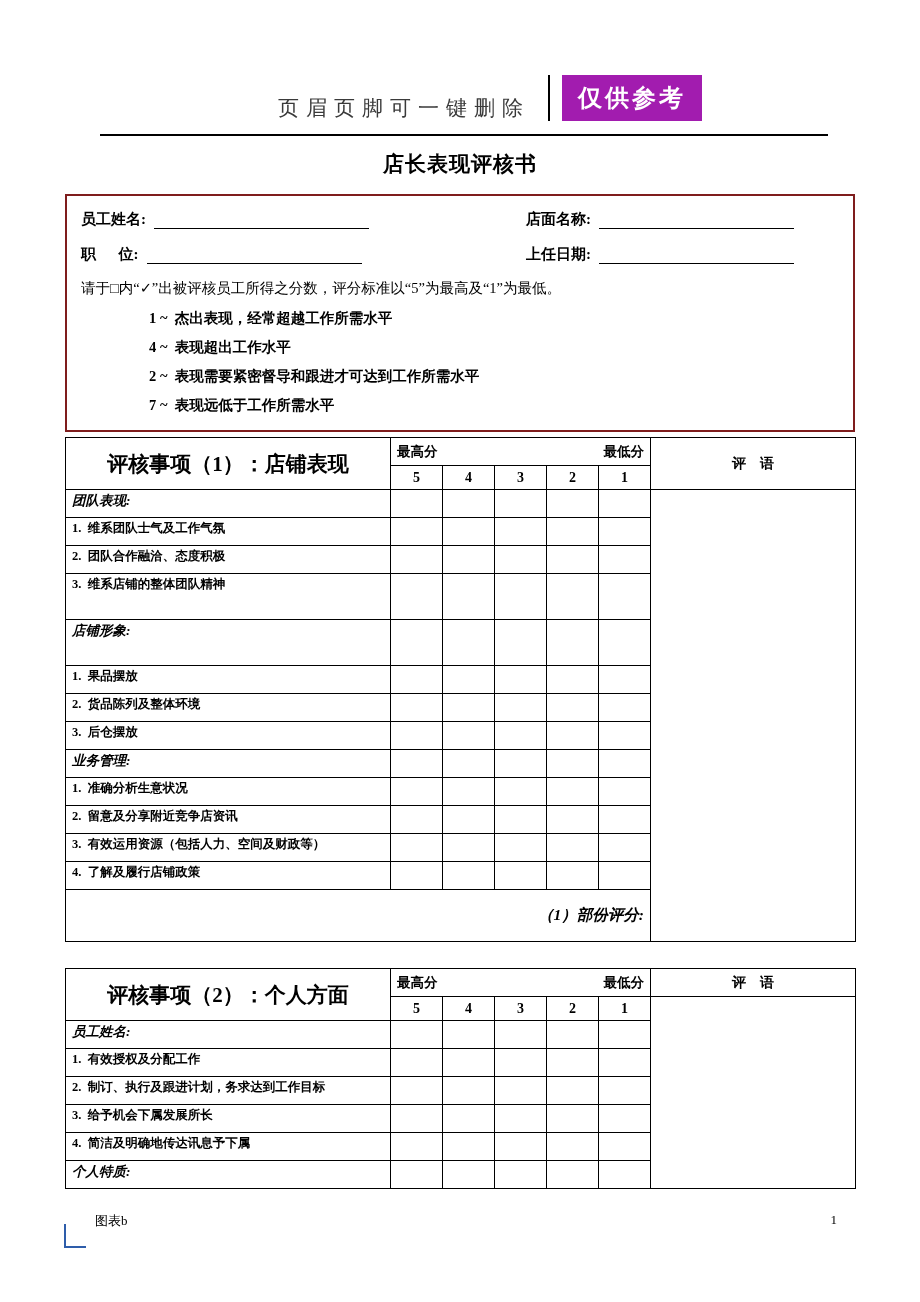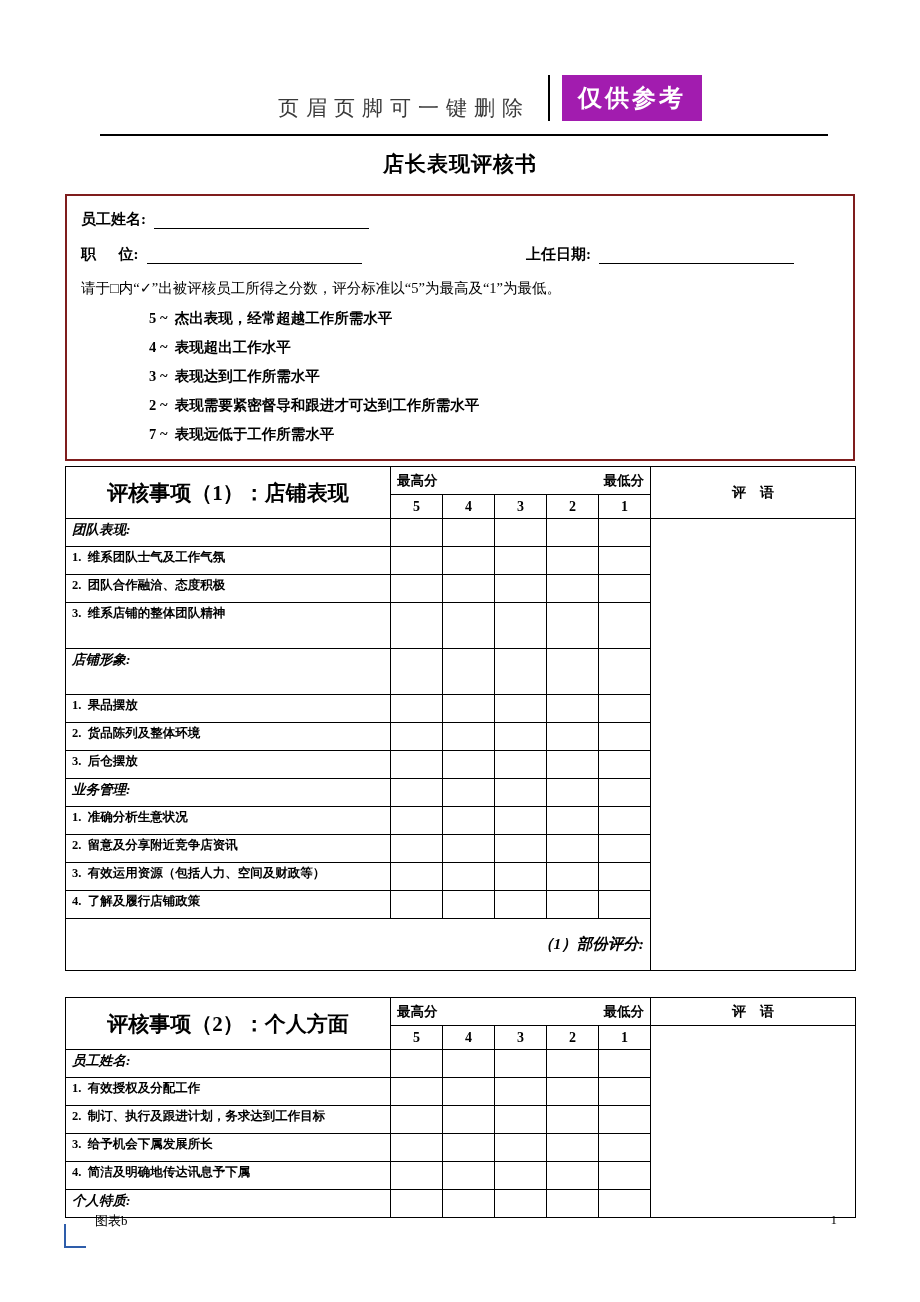--- a/index.html
+++ b/index.html
@@ -134,38 +134,41 @@
   </div>
   <div class="header-rule"></div>
 
   <div class="doc-title">店长表现评核书</div>
 
   <div class="info-box">
     <div class="info-row">
       <div class="info-col-left">
         <span class="info-label">员工姓名:</span>
         <span class="blank-line blank-l"></span>
+      </div>
+      <div class="info-col-right">
+        <span class="info-label">店面名称:</span>
+        <span class="blank-line blank-r"></span>
       </div>
     </div>
     <div class="info-row">
       <div class="info-col-left">
         <span class="info-label">职      位:</span>
         <span class="blank-line blank-l"></span>
       </div>
       <div class="info-col-right">
         <span class="info-label">上任日期:</span>
         <span class="blank-line blank-r"></span>
       </div>
     </div>
 
     <div class="instruction">请于□内“✓”出被评核员工所得之分数，评分标准以“5”为最高及“1”为最低。</div>
     <ul class="scale-list">
-      <li>5 ~  杰出表现，经常超越工作所需水平</li>
+      <li>1 ~  杰出表现，经常超越工作所需水平</li>
       <li>4 ~  表现超出工作水平</li>
-      <li>3 ~  表现达到工作所需水平</li>
       <li>2 ~  表现需要紧密督导和跟进才可达到工作所需水平</li>
       <li>7 ~  表现远低于工作所需水平</li>
     </ul>
   </div>
 
   <table class="eval t1">
     <colgroup>
       <col style="width:325px">
         <col style="width:52px">
         <col style="width:52px">

